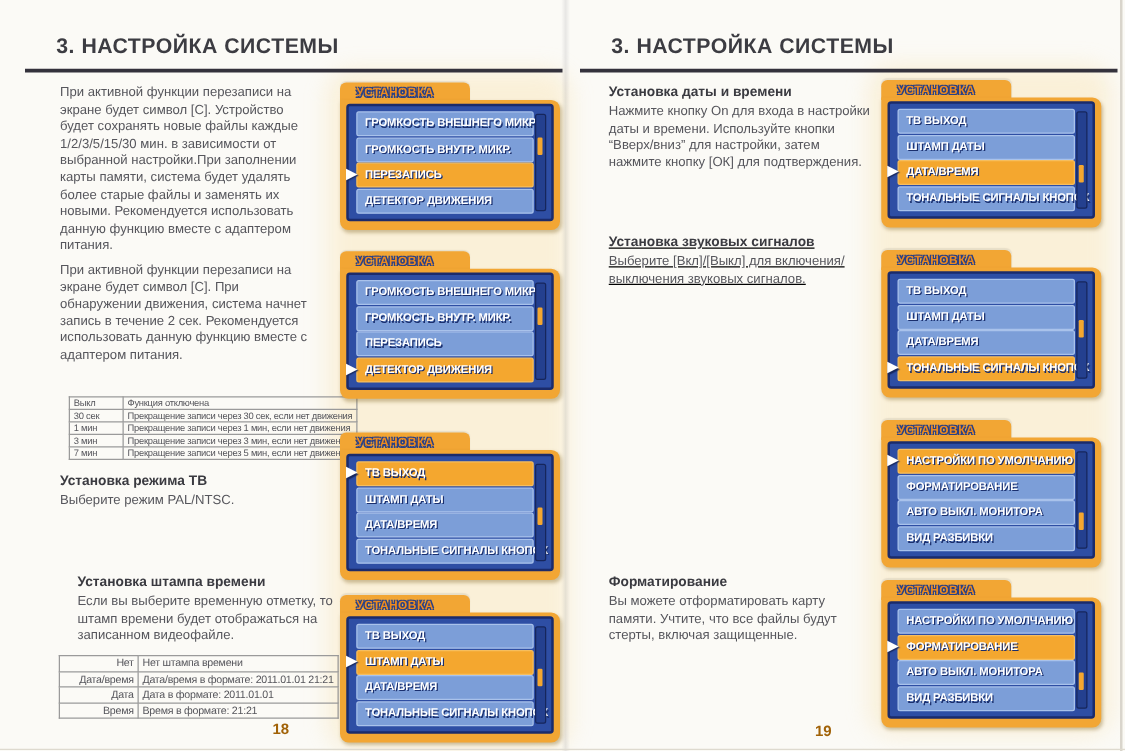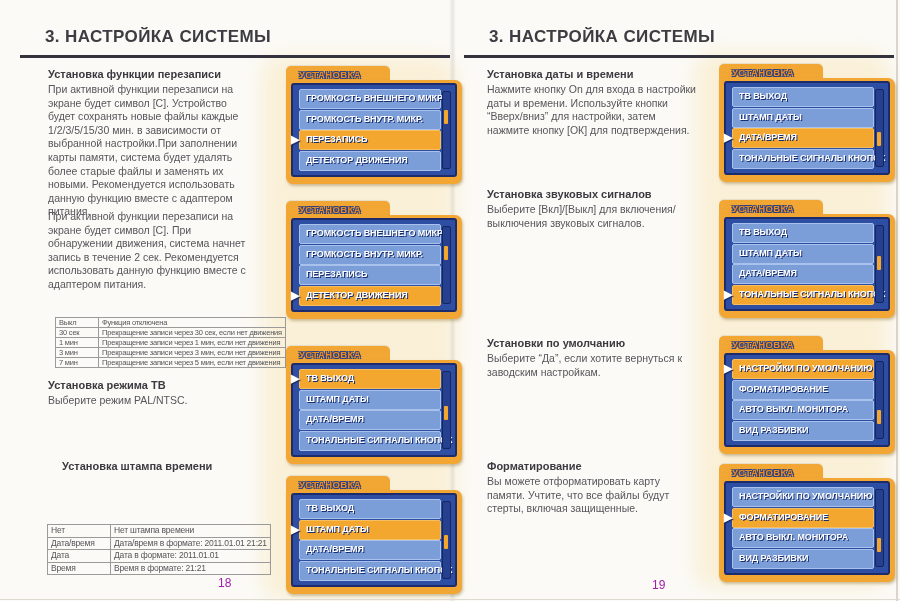--- a/index.html
+++ b/index.html
@@ -18,26 +18,26 @@
   .sec h3{margin:0 0 2px 0;font-size:11px;font-weight:bold;color:#3A3A40;line-height:13px;}
   .sec p{margin:0;font-size:10.5px;color:#56565C;line-height:13.6px;}
 
   .dtable{position:absolute;border-collapse:collapse;color:#55555B;}
   .dtable td{border:1px solid #9a9a9a;padding:0 3px;white-space:nowrap;}
   .t1{font-size:7.5px;letter-spacing:-0.2px;}
   .t1 td{height:9px;line-height:9px;}
   .t1 td.c1{width:36px;}
   .t2{font-size:8.5px;letter-spacing:-0.2px;}
   .t2 td{height:11.5px;line-height:11px;}
-  .t2 td.c1{width:56px;}
-
-  .pagenum{position:absolute;font-size:12px;font-weight:normal;color:#a21caf;}
+  .t2 td.c1{width:56px;text-align:right;}
+
+  .pagenum{position:absolute;font-size:12px;font-weight:bold;color:#a16207;}
 
   
-  .panel{position:absolute;width:176px;height:118px;margin-left:14px;}
+  .panel{position:absolute;width:176px;height:118px;}
   .tab{position:absolute;left:0;top:0;width:104px;height:16px;background:#F2A634;
        border-radius:5px 5px 0 0;box-shadow:0 -1px 1px rgba(0,0,0,0.08);}
   .tab-t{display:block;padding-left:13px;font-size:9.5px;font-weight:bold;letter-spacing:0.4px;
          line-height:17px;color:#EE8B1E;
          text-shadow:-1px -1px 0 #2A4186,1px -1px 0 #2A4186,-1px 1px 0 #2A4186,1px 1px 0 #2A4186;}
   .fbody{position:absolute;left:0;top:14px;right:0;bottom:0;background:#F2A634;
          border-radius:0 7px 7px 7px;box-shadow:1px 2px 3px rgba(120,90,20,0.35);}
   .menu{position:absolute;left:5px;right:5px;top:17px;bottom:7px;background:#2E4EA4;
         border:2px solid #1B2B6B;border-radius:3px;padding:4px 14px 4px 6px;
         display:flex;flex-direction:column;justify-content:space-between;}
@@ -59,21 +59,20 @@
   <div class="bleed" style="left:262px;top:56px;width:194px;height:544px;"></div>
   <div class="bleed" style="left:695px;top:52px;width:194px;height:536px;"></div>
   <div class="gutter"></div>
   <div class="edge-r"></div>
   <div class="edge-b"></div>
 
   <div class="page-title" style="left:45px;top:27px;">3. НАСТРОЙКА СИСТЕМЫ</div>
   <div class="rule" style="left:20px;top:55px;width:430px;"></div>
 
   <div class="sec" style="left:48px;top:68px;">
-    <h3>Установка функции перезаписи</h3>
     <p>При активной функции перезаписи на экране будет символ [C]. Устройство будет сохранять новые файлы каждые 1/2/3/5/15/30 мин. в зависимости от выбранной настройки.При заполнении карты памяти, система будет удалять более старые файлы и заменять их новыми. Рекомендуется использовать данную функцию вместе с адаптером питания.</p>
   </div>
 
   <div class="sec" style="left:48px;top:210px;">
     <p>При активной функции перезаписи на экране будет символ [C]. При обнаружении движения, система начнет запись в течение 2 сек. Рекомендуется использовать данную функцию вместе с адаптером питания.</p>
   </div>
 
   <table class="dtable t1" style="left:55px;top:317px;">
     <tbody>
         <tr>
@@ -99,20 +98,21 @@
   </tbody>
     </table>
 
   <div class="sec" style="left:48px;top:379px;">
     <h3>Установка режима ТВ</h3>
     <p>Выберите режим PAL/NTSC.</p>
   </div>
 
   <div class="sec" style="left:48px;top:460px;margin-left:14px;">
     <h3>Установка штампа времени</h3>
+    <p>Если вы выберите временную отметку, то штамп времени будет отображаться на записанном видеофайле.</p>
   </div>
 
   <table class="dtable t2" style="left:47px;top:524px;">
     <tbody>
         <tr>
           <td class="c1">Нет</td>
           <td>Нет штампа времени</td>
         </tr>
     <tr>
           <td class="c1">Дата/время</td>
@@ -196,29 +196,25 @@
   </div>
 
   <div class="page-title" style="left:489px;top:27px;">3. НАСТРОЙКА СИСТЕМЫ</div>
   <div class="rule" style="left:464px;top:55px;width:430px;"></div>
 
   <div class="sec" style="left:487px;top:68px;width:212px;">
     <h3>Установка даты и времени</h3>
     <p>Нажмите кнопку On для входа в настройки даты и времени. Используйте кнопки “Вверх/вниз” для настройки, затем нажмите кнопку [ОК] для подтверждения.</p>
   </div>
 
-  <div class="sec" style="left:487px;top:188px;width:212px;">
+  <div class="sec" style="left:487px;top:188px;width:212px;text-decoration:underline;">
     <h3>Установка звуковых сигналов</h3>
     <p>Выберите [Вкл]/[Выкл] для включения/ выключения звуковых сигналов.</p>
   </div>
 
-  <div class="sec" style="left:487px;top:337px;width:212px;">
-    <h3>Установки по умолчанию</h3>
-    <p>Выберите “Да”, если хотите вернуться к заводским настройкам.</p>
-  </div>
 
   <div class="sec" style="left:487px;top:460px;width:212px;">
     <h3>Форматирование</h3>
     <p>Вы можете отформатировать карту памяти. Учтите, что все файлы будут стерты, включая защищенные.</p>
   </div>
 
   <div class="pagenum" style="left:652px;top:578px;">19</div>
 
   <div class="panel" style="left:705px;top:64px;">
     <div class="tab">

